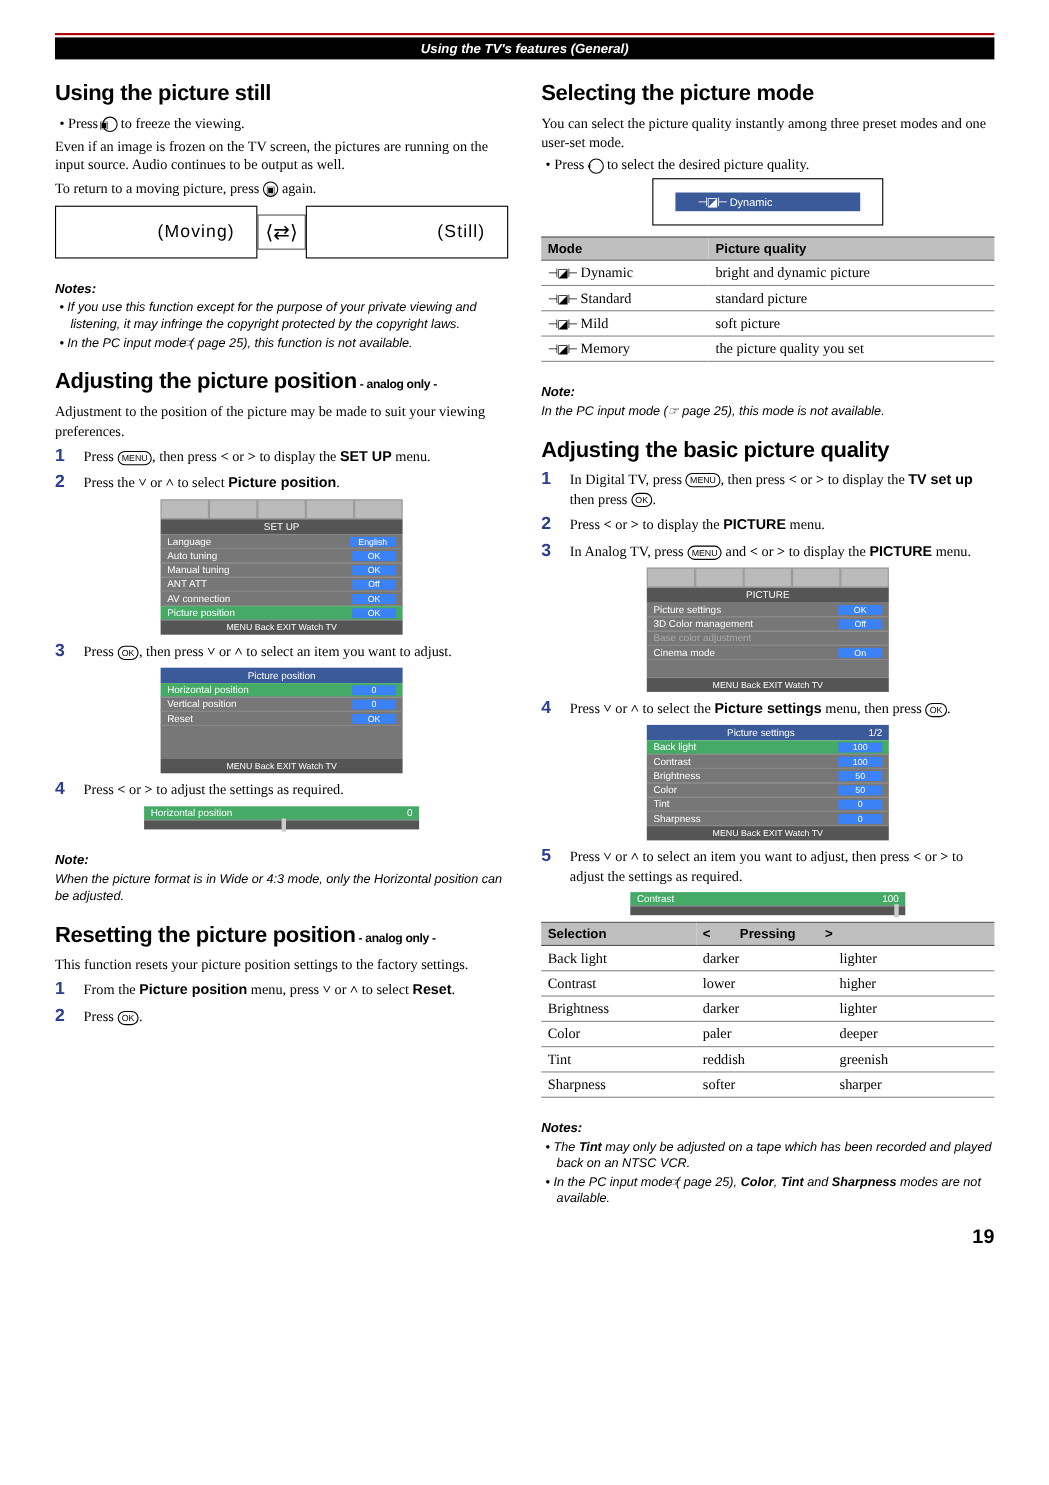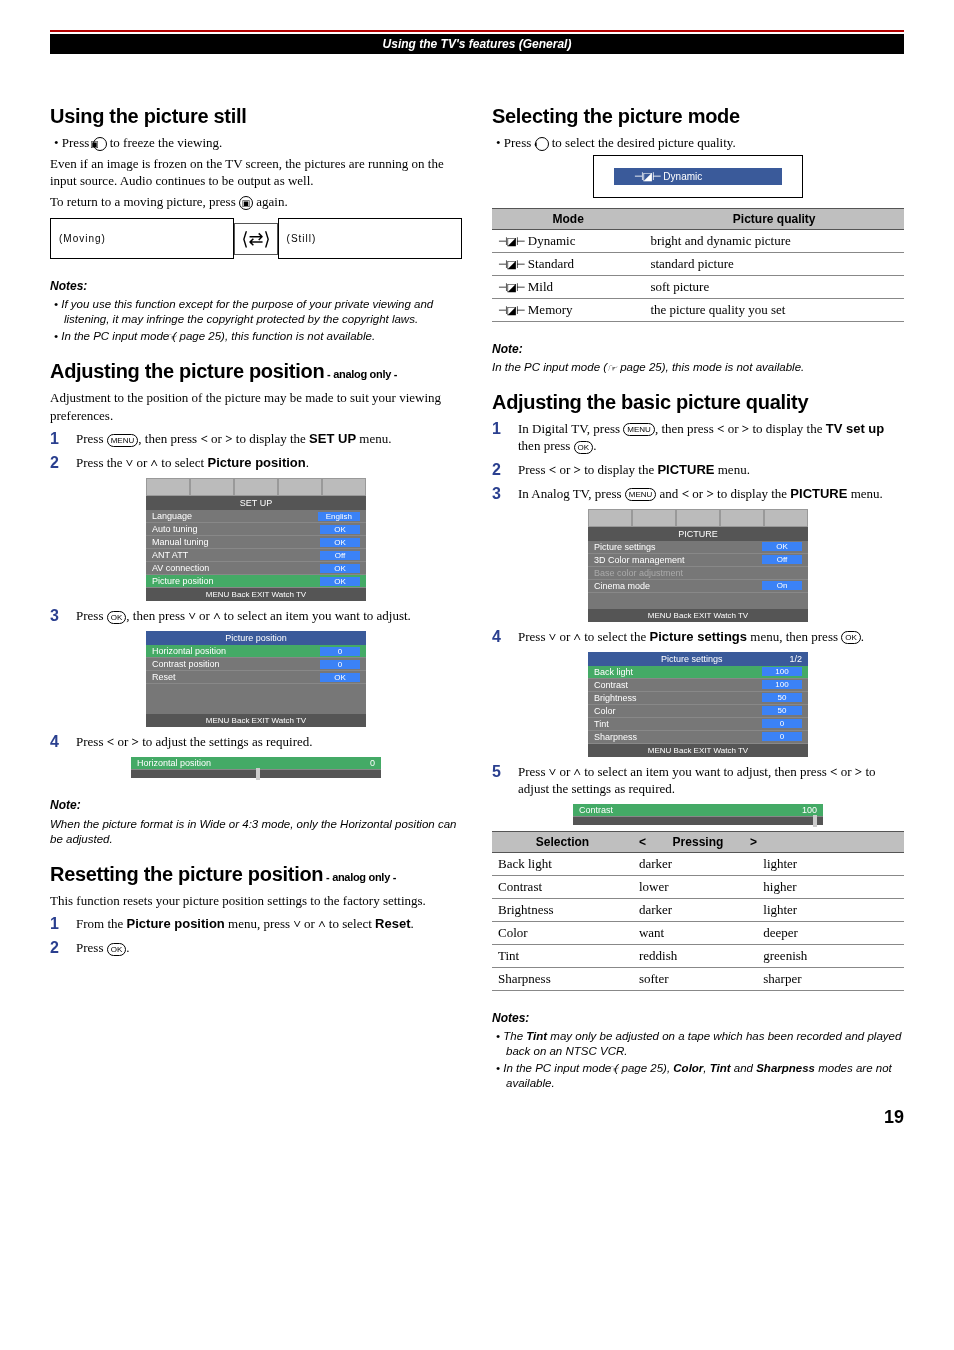--- a/index.html
+++ b/index.html
@@ -2,46 +2,46 @@
 <html><head>
 <meta charset="utf-8">
 <style>
   * { box-sizing: border-box; margin: 0; padding: 0; }
   body { font-family: "Times New Roman", serif; font-size: 13px; color: #000; width: 954px; background: #fff; }
   .page { padding: 0 50px 20px 50px; }
   .red-rule { height: 2px; background: #b30000; margin: 30px 0 2px 0; }
   .section-header { background: #000; color: #fff; text-align: center; font-weight: bold; font-style: italic; font-family: Arial, sans-serif; font-size: 12px; padding: 3px 0; margin-bottom: 20px; }
   .columns { display: flex; gap: 30px; }
   .col { flex: 1; min-width: 0; }
-  h1 { font-family: Arial, sans-serif; font-weight: 900; font-size: 20px; margin-bottom: 6px; letter-spacing: -0.3px; margin-top: 31px; }
+  h1 { font-family: Arial, sans-serif; font-weight: 900; font-size: 20px; margin-bottom: 6px; letter-spacing: -0.3px; }
   h1 .sub { font-size: 11px; font-weight: bold; }
   p { margin: 3px 0; line-height: 1.35; }
   .bullet { padding-left: 14px; text-indent: -10px; margin: 3px 0; line-height: 1.35; }
   .notes-head { font-style: italic; font-weight: bold; font-family: Arial, sans-serif; font-size: 12px; margin-top: 19px; }
   .note-item { font-style: italic; font-family: Arial, sans-serif; font-size: 11.5px; padding-left: 14px; text-indent: -10px; margin: 2px 0; line-height: 1.3; }
   .step-row { display: flex; align-items: flex-start; gap: 10px; margin: 6px 0; }
   .step-num { color: #2a3f8f; font-weight: bold; font-family: Arial, sans-serif; font-size: 16px; width: 16px; flex-shrink: 0; }
   .step-body { flex: 1; line-height: 1.35; }
-  .diagram-box { border: 1px solid #000; padding: 14px 8px; text-align: left; font-family: Arial, sans-serif; font-size: 10px; letter-spacing: 1px; }
+  .diagram-box { border: 1px solid #000; padding: 14px 20px; text-align: right; font-family: Arial, sans-serif; font-size: 16px; letter-spacing: 1px; }
   .diagram-row { display: flex; align-items: center; justify-content: space-between; margin: 8px 0; }
   .arrow-swap { border: 1px solid #555; padding: 4px 6px; font-size: 18px; }
   .osd-panel { width: 220px; margin: 6px auto; font-family: Arial, sans-serif; font-size: 9px; color: #fff; }
   .osd-title { background: #555; text-align: center; padding: 2px; font-size: 9px; }
   .osd-tabs { background: #bbb; height: 18px; display:flex; }
   .osd-tab { flex:1; border:1px solid #999; }
   .osd-row { display: flex; justify-content: space-between; align-items: center; padding: 1px 6px; background: #777; border-bottom: 1px solid #888; }
   .osd-row.hl { background: #4a6; }
   .osd-val { background: #3b82f6; padding: 0 8px; font-size: 8px; min-width: 40px; text-align: center; }
   .osd-foot { background: #555; text-align: center; padding: 2px; font-size: 8px; }
   .osd-strip { width: 250px; margin: 6px auto; }
   .osd-strip .osd-row { font-size: 9px; font-family: Arial,sans-serif; color:#fff; }
   .osd-inline-indicator { border:1px solid #000; width:210px; margin:0 auto 10px auto; padding:12px 0; }
   .osd-inline-inner { background:#3a5a9a; color:#fff; font-family:Arial,sans-serif; font-size:10px; padding:2px 20px; margin:0 20px; }
   table.mode-tbl, table.sel-tbl { width: 100%; border-collapse: collapse; font-size: 13px; margin: 4px 0 8px 0; }
-  .mode-tbl th, .sel-tbl th { background: #bfbfbf; text-align: center; font-family: Arial, sans-serif; font-weight: bold; font-size: 12px; padding: 3px 6px; border-top: 1px solid #555; border-bottom: 1px solid #555; }
+  .mode-tbl th, .sel-tbl th { background: #bfbfbf; text-align: left; font-family: Arial, sans-serif; font-weight: bold; font-size: 12px; padding: 3px 6px; border-top: 1px solid #555; border-bottom: 1px solid #555; }
   .mode-tbl td, .sel-tbl td { padding: 3px 6px; border-bottom: 1px solid #888; }
   .page-num { text-align: right; color: #000000; font-weight: bold; font-family: Arial, sans-serif; font-size: 18px; margin-top: 14px; }
   .icon-circle { display:inline-block; border:1px solid #000; border-radius:50%; width:14px; height:14px; line-height:12px; font-size:9px; text-align:center; vertical-align:middle; }
   .icon-oval { display:inline-block; border:1px solid #000; border-radius:8px; padding:0 3px; font-size:8px; line-height:11px; vertical-align:middle; font-family:Arial,sans-serif; }
   .pict-icon { font-family: Arial, sans-serif; font-size:11px; letter-spacing:-1px; }
   .ptr { display:inline-block; font-size:11px; vertical-align:middle; }
   b.sans { font-family: Arial, sans-serif; }
   .chev { font-weight:bold; }
 </style>
 </head>
@@ -149,21 +149,21 @@
         </div>
       </div>
 
       <div class="osd-panel">
         <div class="osd-title hl2" style="background:#3a5a9a">Picture position</div>
         <div class="osd-row hl">
             <span>Horizontal position</span>
             <span class="osd-val">0</span>
           </div>
         <div class="osd-row">
-            <span>Contrast position</span>
+            <span>Vertical position</span>
             <span class="osd-val">0</span>
           </div>
         <div class="osd-row">
             <span>Reset</span>
             <span class="osd-val">OK</span>
           </div>
         <div style="background:#777; height:30px"></div>
         <div class="osd-foot">MENU Back   EXIT Watch TV</div>
       </div>
 
@@ -206,20 +206,21 @@
         <div class="step-body">
           <span>Press</span>
           <span class="icon-oval">OK</span><span>.</span>
         </div>
       </div>
     </div>
 
     <div class="col">
 
       <h1>Selecting the picture mode</h1>
+      <p>You can select the picture quality instantly among three preset modes and one user-set mode.</p>
       <p class="bullet">
         <span>• Press</span>
         <span class="icon-circle">◐</span>
         <span>to select the desired picture quality.</span>
       </p>
 
       <div class="osd-inline-indicator">
         <div class="osd-inline-inner"><span class="pict-icon">⊣◪⊢</span> <span>Dynamic</span></div>
       </div>
 
@@ -391,21 +392,21 @@
         <tr>
               <td>Contrast</td>
               <td><span style="display:inline-block;width:48%">lower</span><span>higher</span></td>
             </tr>
         <tr>
               <td>Brightness</td>
               <td><span style="display:inline-block;width:48%">darker</span><span>lighter</span></td>
             </tr>
         <tr>
               <td>Color</td>
-              <td><span style="display:inline-block;width:48%">want</span><span>deeper</span></td>
+              <td><span style="display:inline-block;width:48%">paler</span><span>deeper</span></td>
             </tr>
         <tr>
               <td>Tint</td>
               <td><span style="display:inline-block;width:48%">reddish</span><span>greenish</span></td>
             </tr>
         <tr>
               <td>Sharpness</td>
               <td><span style="display:inline-block;width:48%">softer</span><span>sharper</span></td>
             </tr>
       </tbody>

